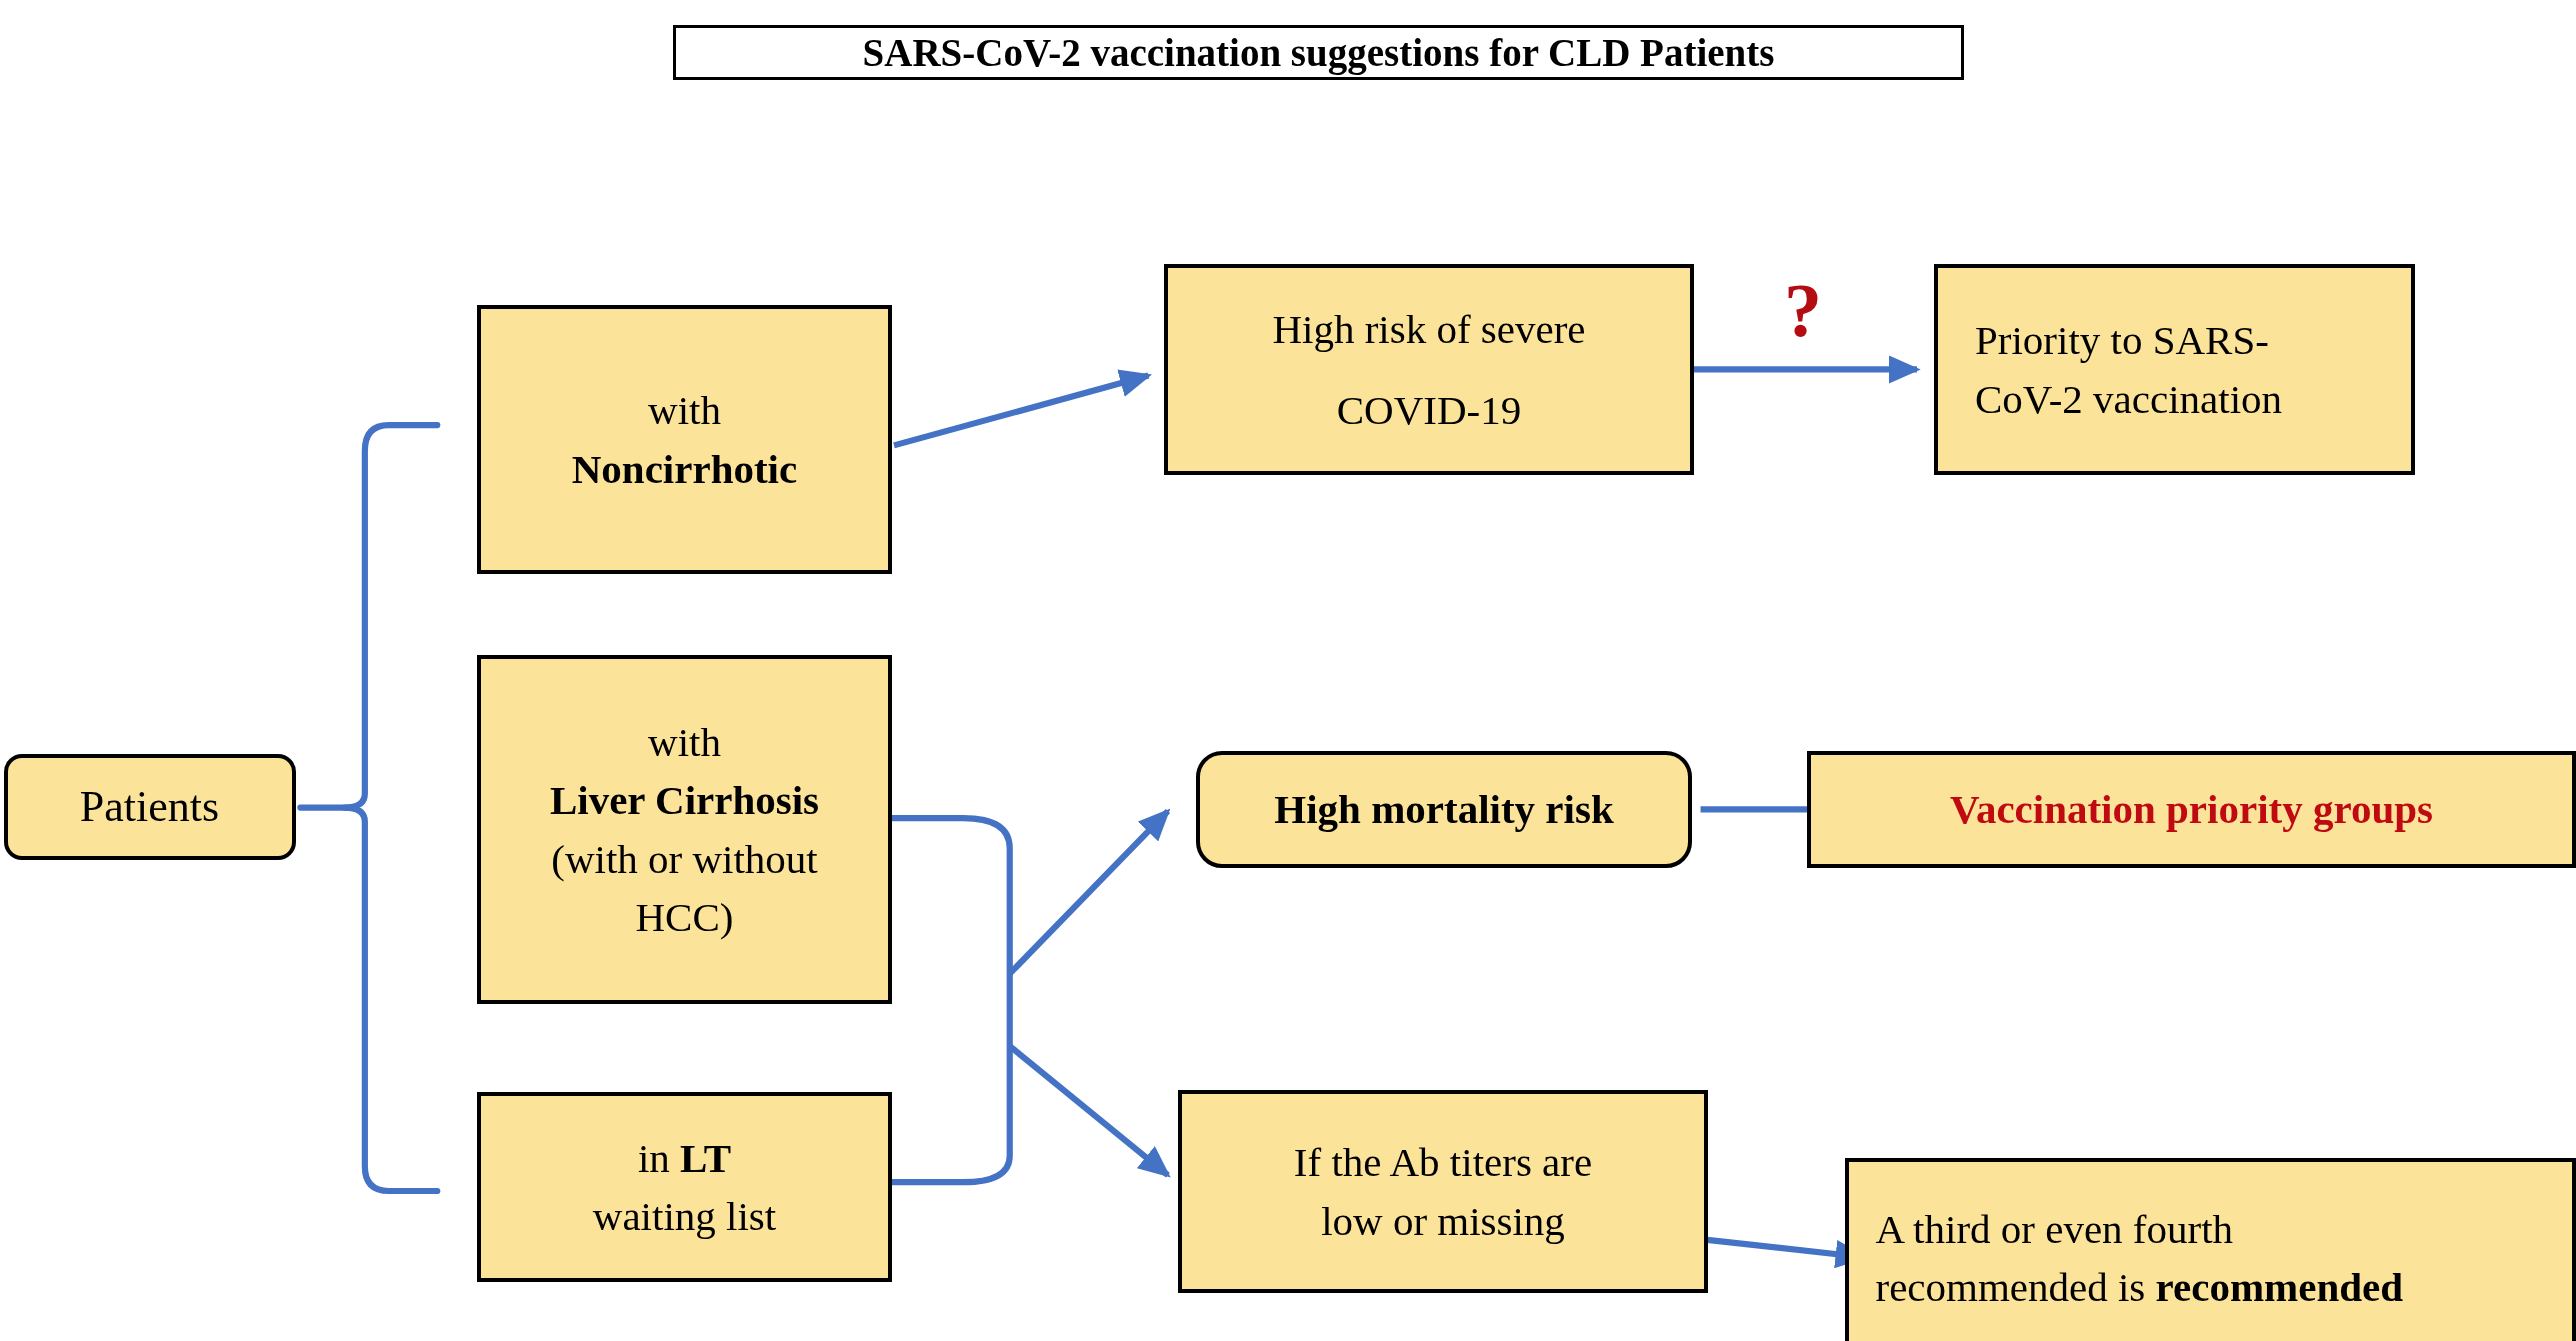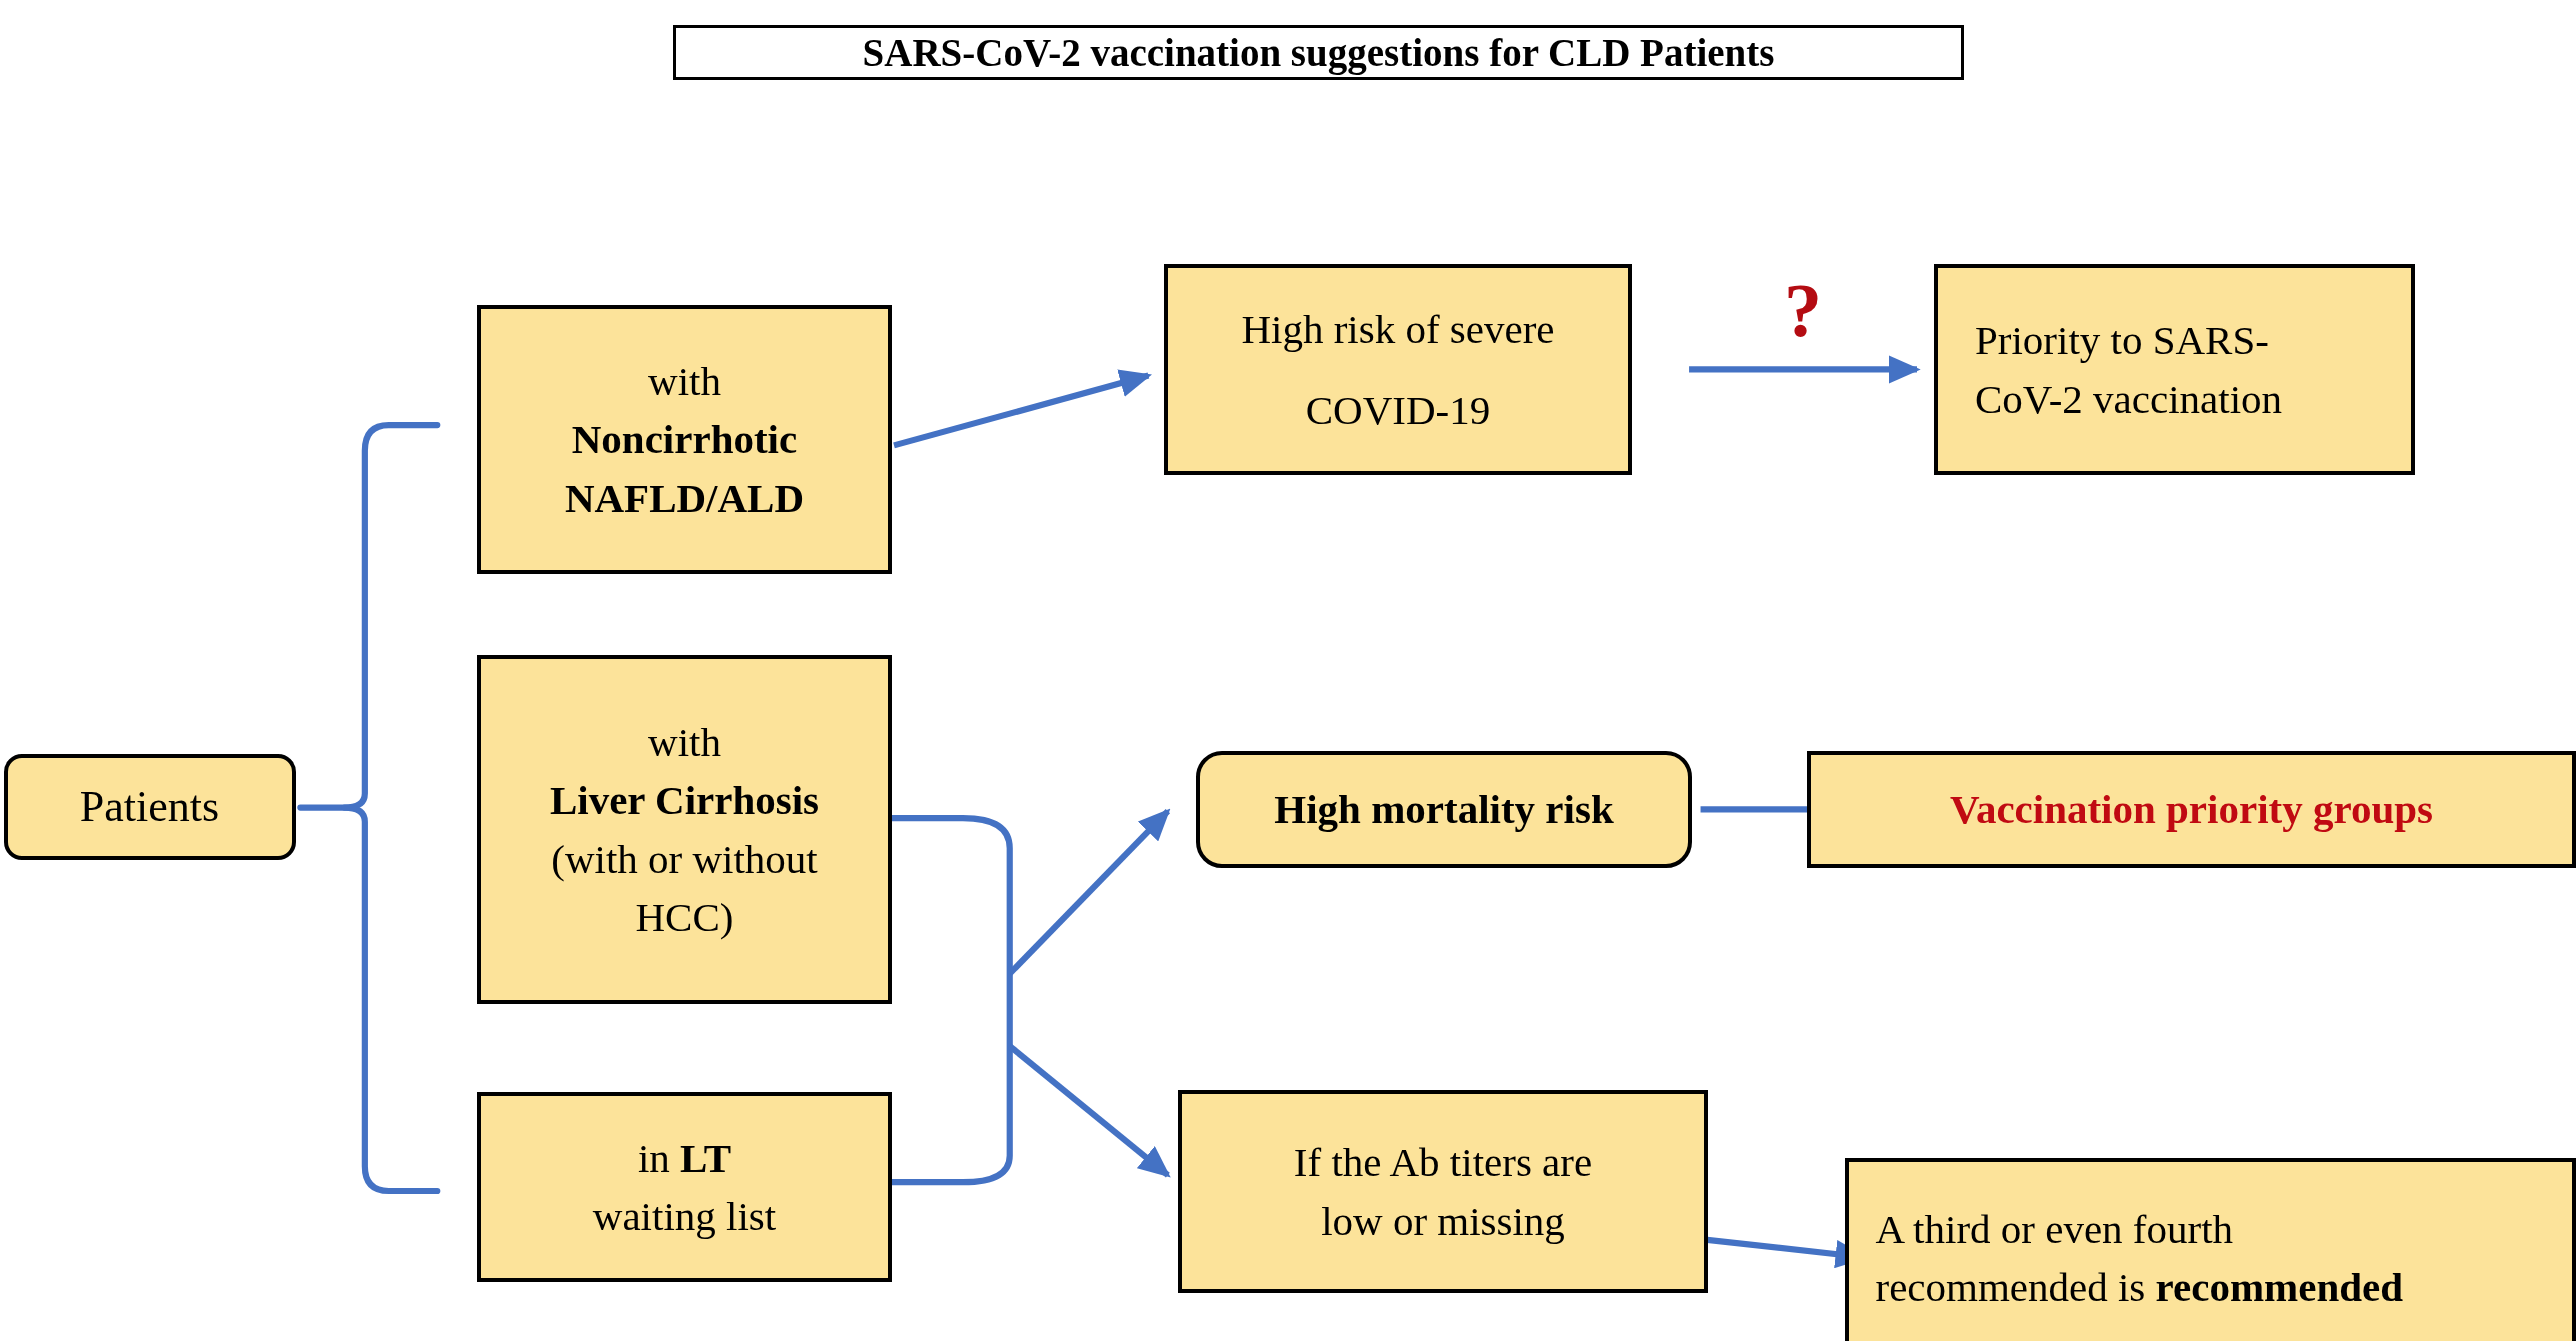--- a/index.html
+++ b/index.html
@@ -132,36 +132,35 @@
     </g>
   </svg>
 
   <div class="node" style="left:3.5px; top:738px; width:292px; height:106px; font-size:44px;border-radius:18px;">
     <span class="line">Patients</span>
   </div>
 
   <div class="node" style="left:477px; top:289px; width:415px; height:269px;">
     <span class="line">with</span>
     <span class="line b">Noncirrhotic</span>
-    <span class="line b">NAFLD/ALD</span>
   </div>
 
   <div class="node" style="left:477px; top:639px; width:415px; height:349px;">
     <span class="line">with</span>
     <span class="line b">Liver Cirrhosis</span>
     <span class="line">(with or without</span>
     <span class="line">HCC)</span>
   </div>
 
   <div class="node" style="left:477px; top:1076px; width:415px; height:190px;font-family:Liberation Serif, serif;">
     <span class="line"><span>in </span><span class="b">LT</span></span>
     <span class="line">waiting list</span>
   </div>
 
-  <div class="node" style="left:1164px; top:248px; width:468px; height:211px;gap:22px;">
+  <div class="node" style="left:1164px; top:248px; width:530px; height:211px;gap:22px;">
     <span class="line">High risk of severe</span>
     <span class="line">COVID-19</span>
   </div>
 
   <div id="qmark">?</div>
 
   <div class="node left-align" style="left:1934px; top:248px; width:481px; height:211px; padding-left:37px;">
     <span class="line">Priority to SARS-</span>
     <span class="line">CoV-2 vaccination</span>
   </div>

